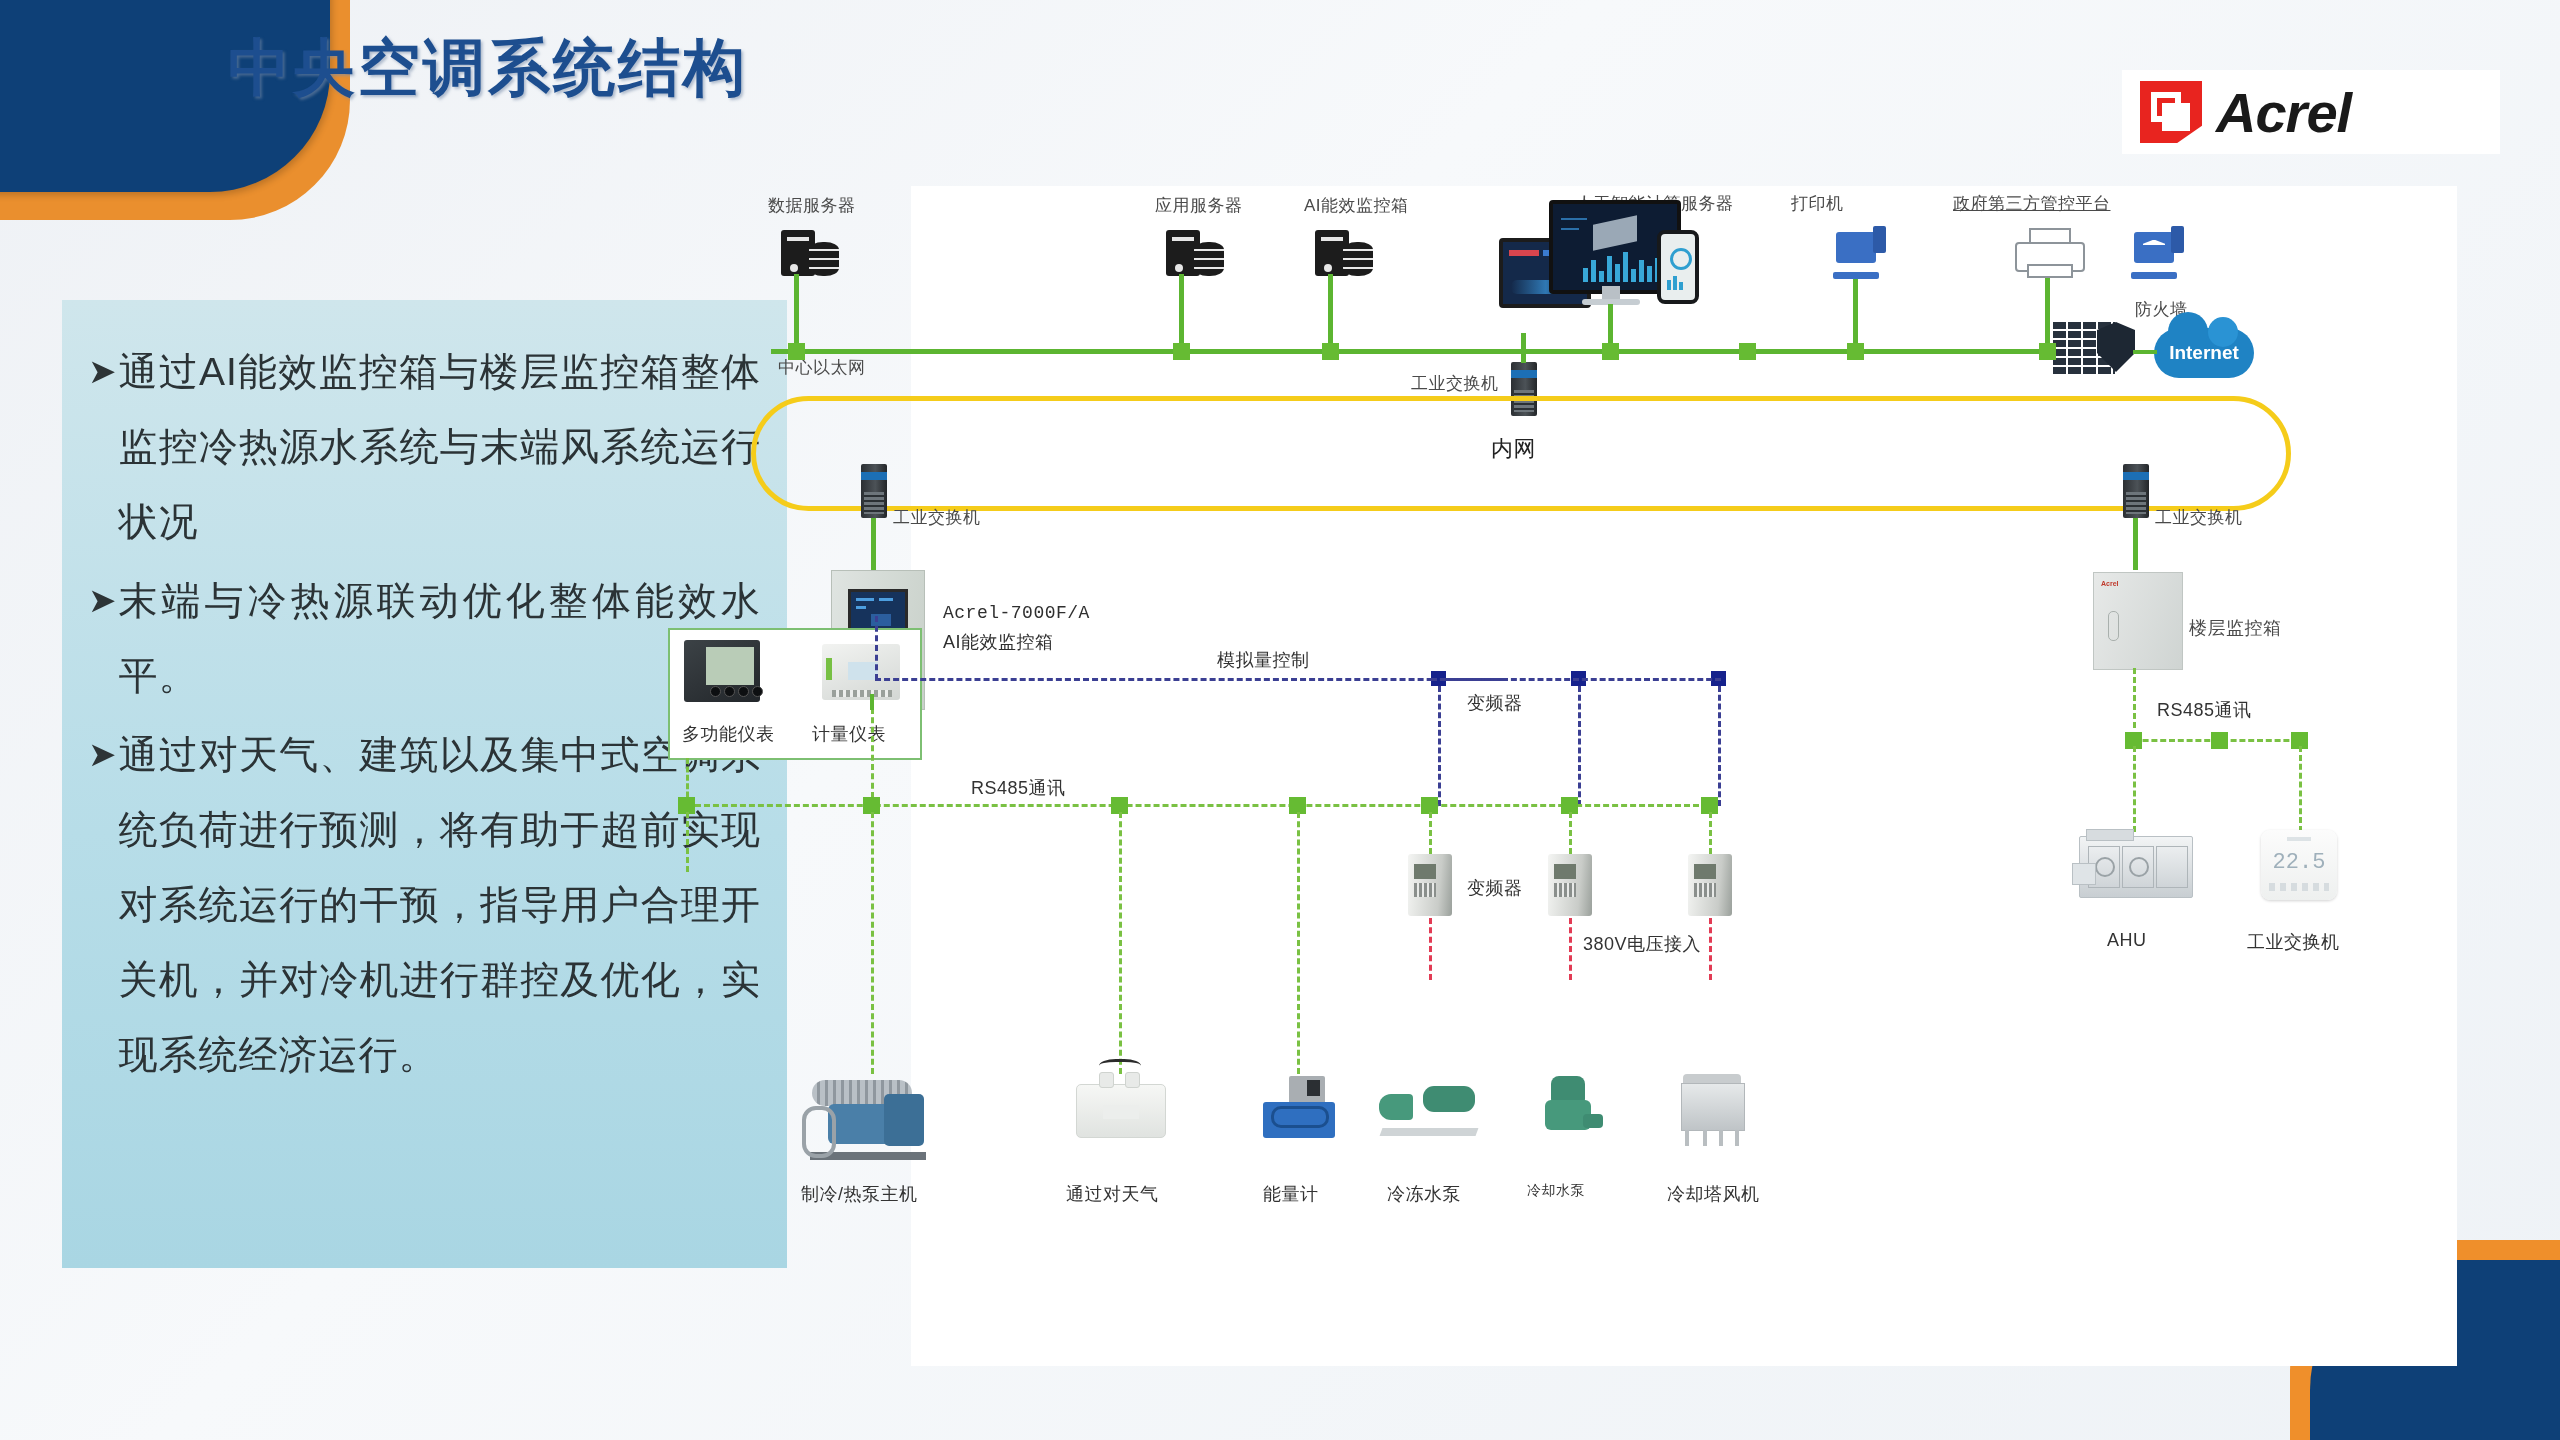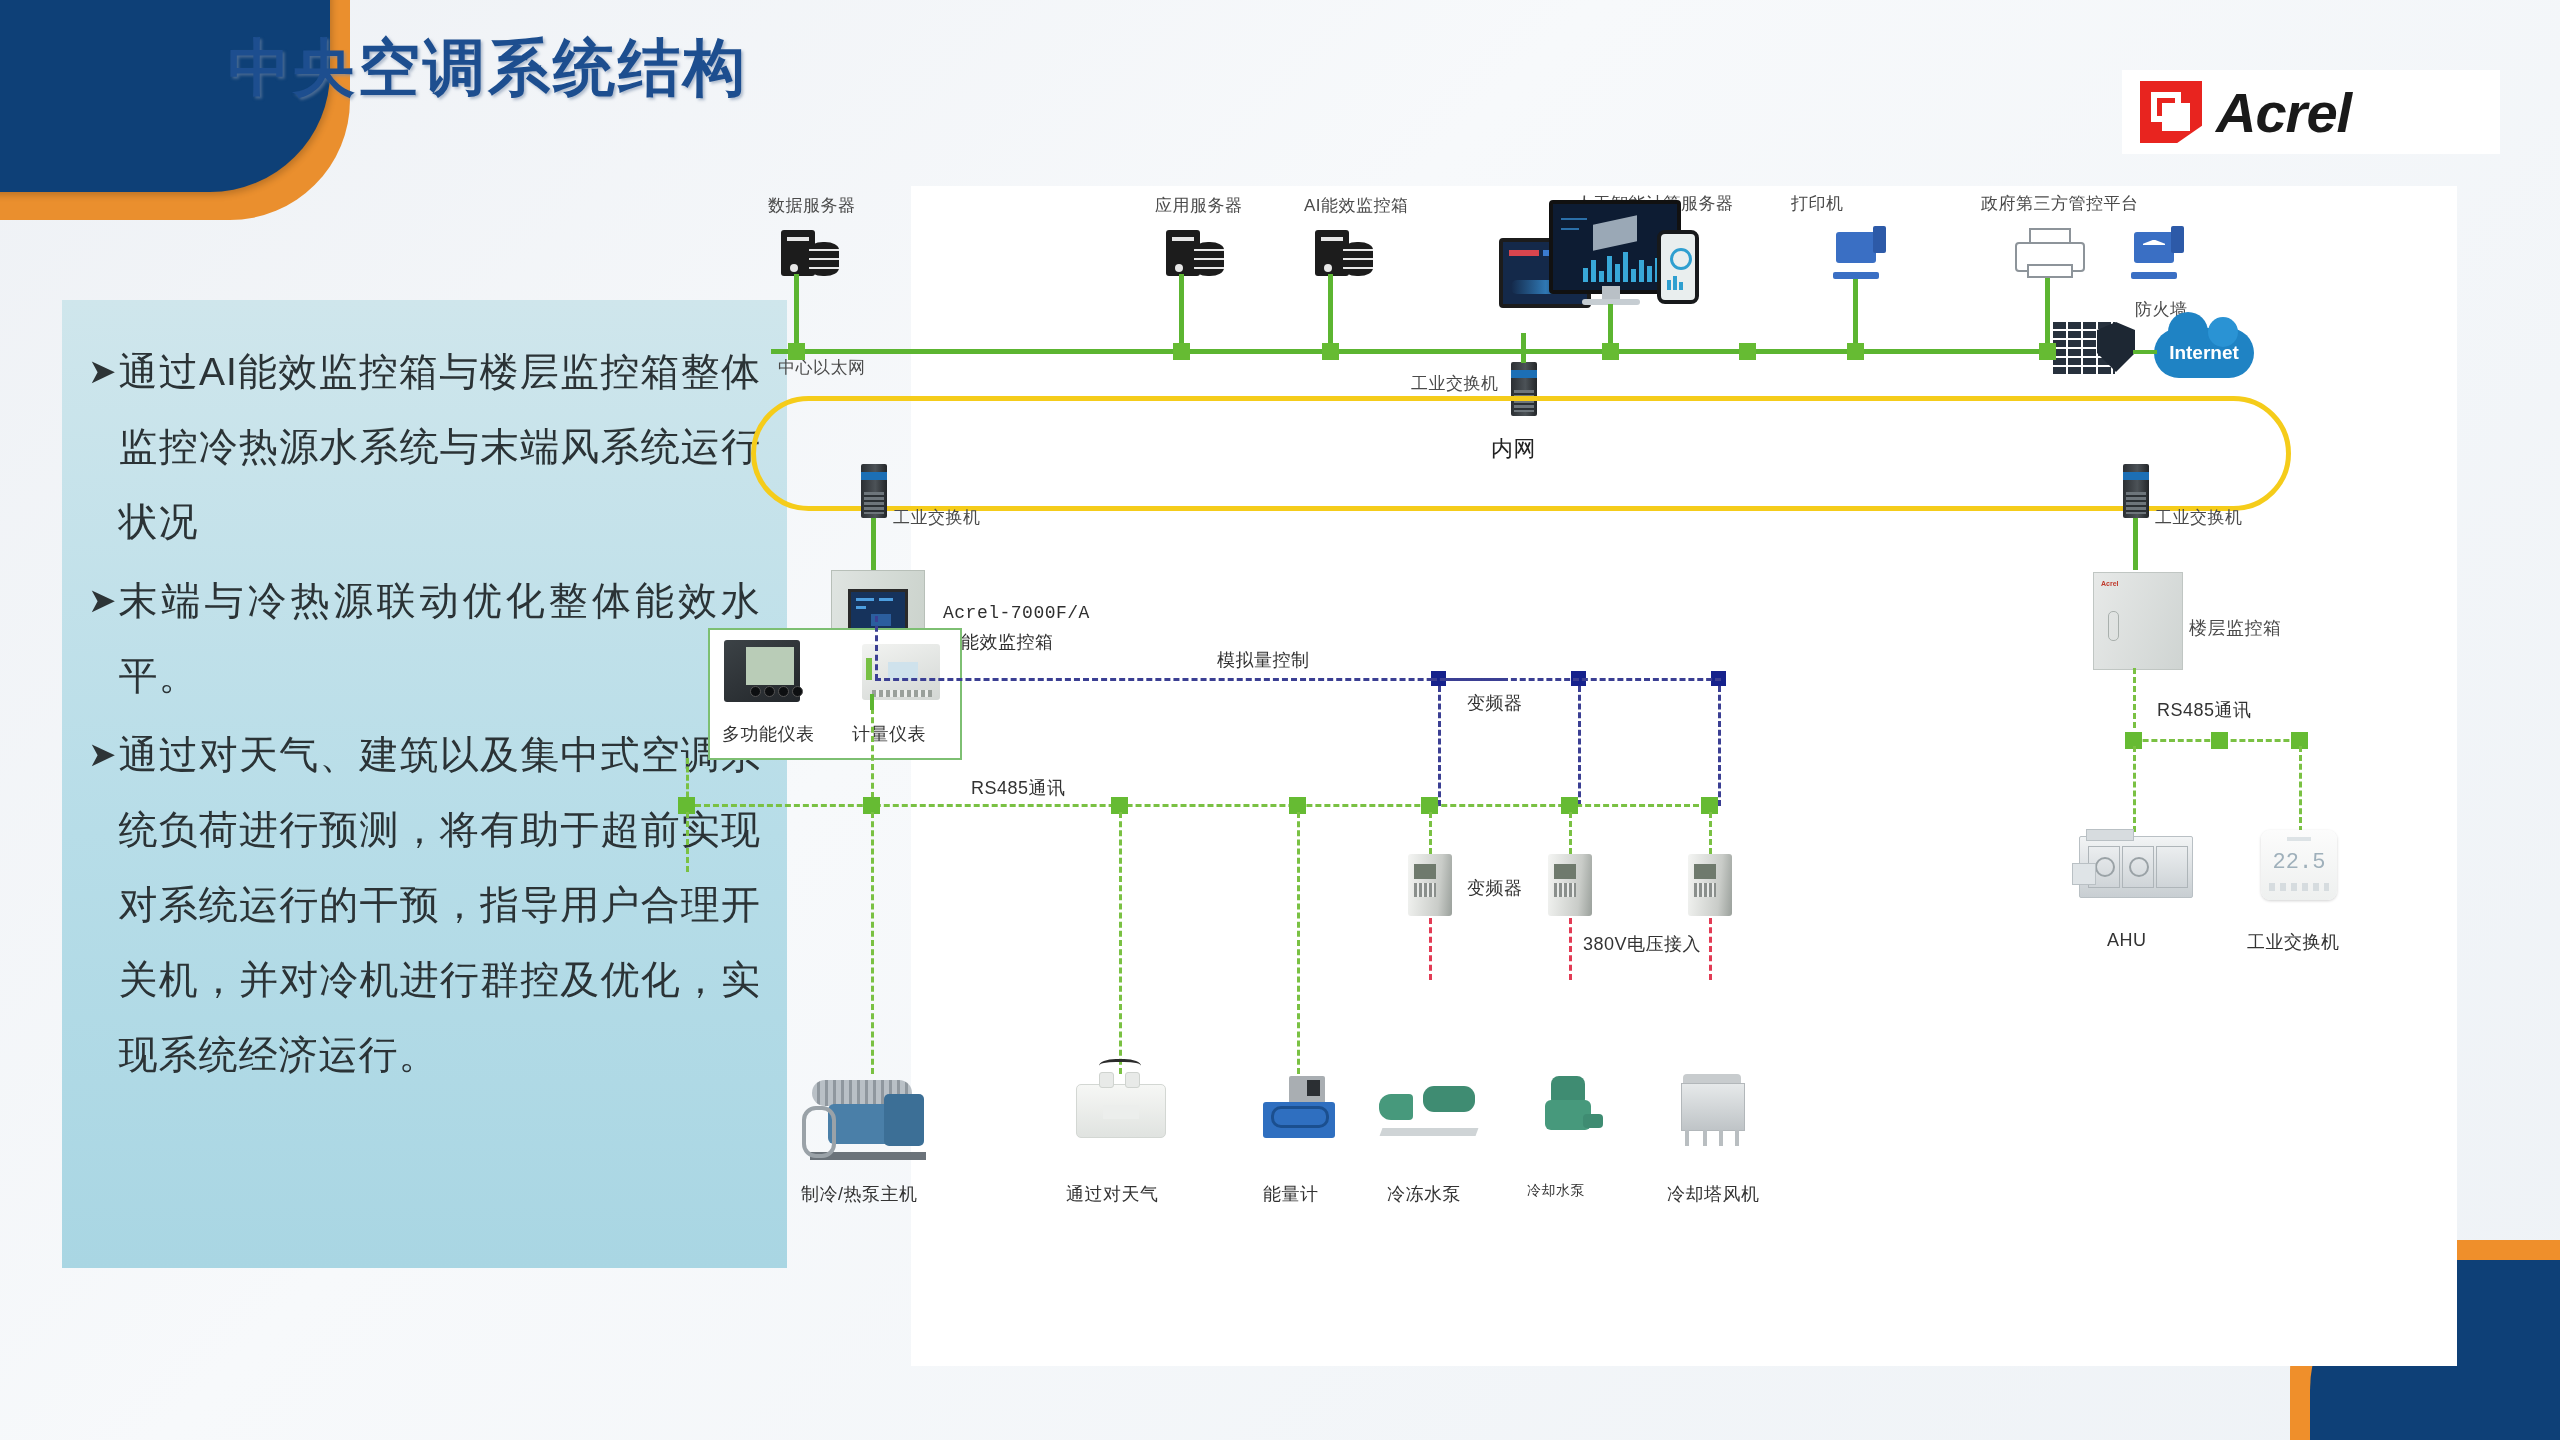--- a/index.html
+++ b/index.html
@@ -87,21 +87,21 @@
   .cabinet{position:absolute;width:92px;height:138px;background:linear-gradient(100deg,#dfe4e1,#c9d1ca);
      border:1px solid #b7bfb8;}
   .cab-screen{position:absolute;left:16px;top:18px;width:60px;height:62px;background:#16335c;
      border:3px solid #2a2a2a;box-sizing:border-box;}
   .cab-screen i{position:absolute;background:#4d9fe0;display:block;}
   .cab-btn{position:absolute;width:9px;height:15px;background:#c0392b;border-radius:3px;}
   .floorbox{position:absolute;width:88px;height:96px;background:linear-gradient(110deg,#e7e9e8,#cfd4d2);
      border:1px solid #c0c6c3;}
   .floorbox .mk{position:absolute;left:7px;top:7px;font-size:7px;color:#c0392b;font-weight:700;}
   .floorbox .hn{position:absolute;left:14px;top:38px;width:9px;height:28px;border:1px solid #a9b0ad;border-radius:5px;}
-  .meterbox{position:absolute;border:2px solid #7dbf72;background:#fff;margin-left:40px;}
+  .meterbox{position:absolute;border:2px solid #7dbf72;background:#fff;}
   .mtr-a{position:absolute;width:76px;height:62px;background:linear-gradient(150deg,#3c4246,#22262a);border-radius:3px;}
   .mtr-a .scr{position:absolute;left:22px;top:7px;width:48px;height:38px;background:#b9ccb7;}
   .mtr-a .b{position:absolute;bottom:5px;width:9px;height:9px;border-radius:50%;background:#0d0f11;border:1px solid #555;}
   .mtr-b{position:absolute;width:78px;height:56px;background:linear-gradient(160deg,#f2f3f1,#d3d7d4);border-radius:3px;}
   .mtr-b .scr{position:absolute;left:26px;top:18px;width:30px;height:18px;background:#cfe2ec;}
   .mtr-b .gr{position:absolute;left:4px;top:14px;width:6px;height:22px;background:#77c043;}
   .vfd{position:absolute;width:44px;height:62px;background:linear-gradient(95deg,#f4f5f3,#c9ccc8 70%,#9aa09b);
      border-radius:3px;}
   .vfd .p{position:absolute;left:6px;top:10px;width:22px;height:15px;background:#6f7a6d;}
   .vfd .k{position:absolute;left:6px;top:29px;width:22px;height:14px;
@@ -195,21 +195,21 @@
 </div>
 
 <div class="diagram">
 
   <div class="lbl" style="left:-143px;top:8px;">数据服务器</div>
 
   <div class="lbl" style="left:244px;top:8px;">应用服务器</div>
   <div class="lbl" style="left:393px;top:8px;">AI能效监控箱</div>
   <div class="lbl" style="left:665px;top:6px;">人工智能计算服务器</div>
   <div class="lbl" style="left:880px;top:6px;">打印机</div>
-  <div class="lbl" style="left:1070px;top:6px;">政府第三方管控平台</div>
+  <div class="lbl" style="left:1042px;top:6px;text-decoration:underline;">政府第三方管控平台</div>
 
   <div class="server" style="left:-130px;top:44px;"></div>
   <div class="disk" style="left:-102px;top:56px;"></div>
 
   <div class="server" style="left:255px;top:44px;"></div>
   <div class="disk" style="left:283px;top:56px;"></div>
   <div class="server" style="left:404px;top:44px;"></div>
   <div class="disk" style="left:432px;top:56px;"></div>
 
   <div class="tablet" style="left:588px;top:52px;">

